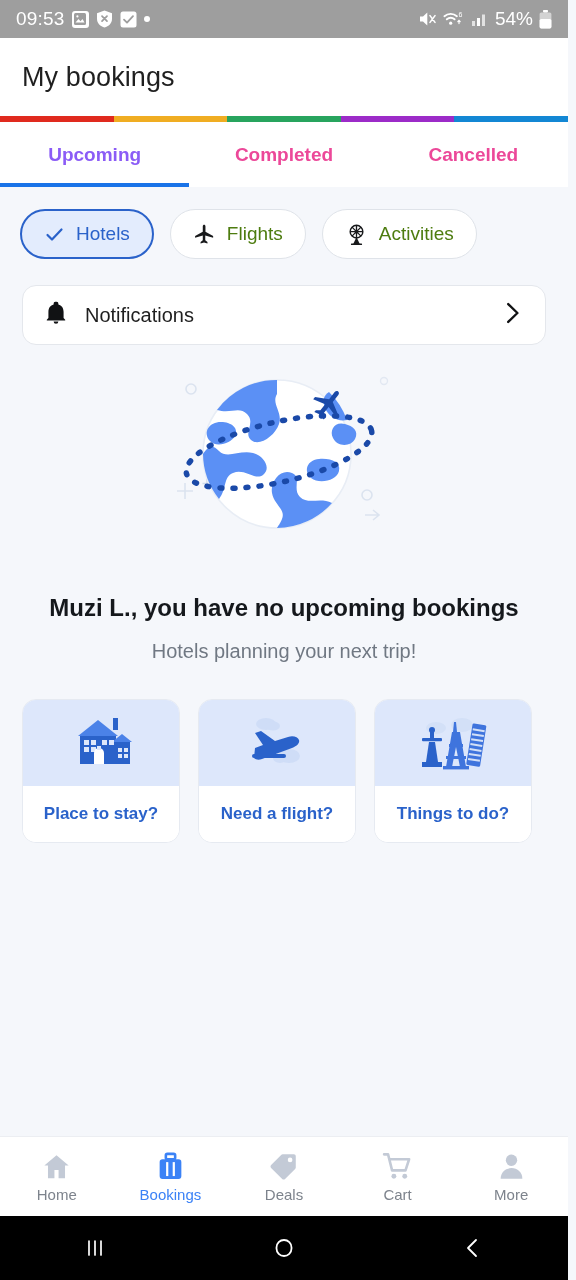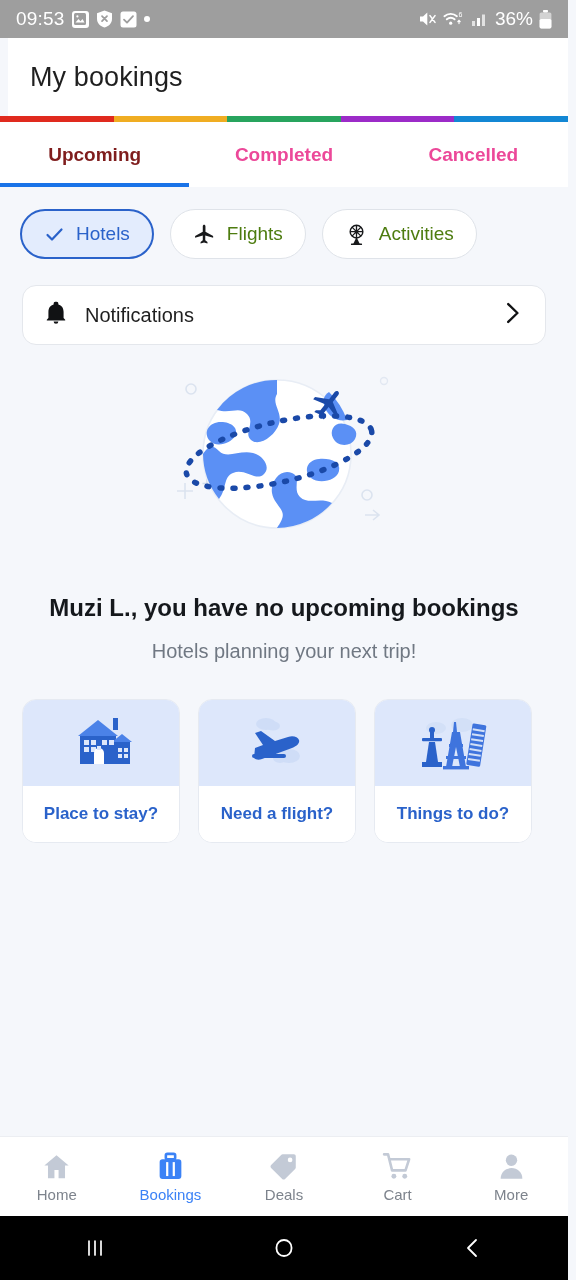--- a/index.html
+++ b/index.html
@@ -32,39 +32,39 @@
   .sq-icon {
     width: 17px; height: 17px; border-radius: 3px;
     background: #ffffff; display: inline-flex;
     align-items: center; justify-content: center;
   }
   .dot-icon { width: 6px; height: 6px; border-radius: 50%; background: #fff; }
 
   
   .header {
     flex: 0 0 78px; background: #ffffff;
-    display: flex; align-items: center; padding: 0 22px; margin-left: 8px;
+    display: flex; align-items: center; padding: 0 22px;
   }
   .header h1 {
     font-size: 27px; font-weight: 400; color: #1f1f1f; letter-spacing: 0.1px;
   }
   .stripe { flex: 0 0 6px; display: flex; width: 100%; }
   .stripe span { flex: 1 1 0; height: 6px; display: block; }
 
   
   .tabs {
     flex: 0 0 65px; background: #ffffff;
     display: flex; align-items: stretch; position: relative;
   }
   .tab {
     flex: 1 1 0; display: flex; align-items: center; justify-content: center;
     font-size: 19px; color: #ec4899; font-weight: 700; position: relative;
     cursor: pointer;
   }
-  .tab.active { color: #7f1d1d; }
+  .tab.active { color: #8b5cf6; }
   .tab.active::after {
     content: ""; position: absolute; left: 0; right: 0; bottom: 0;
     height: 4px; background: #1a73e8;
   }
 
   
   .content { flex: 1 1 auto; background: #f5f7fb; overflow: hidden; }
 
   .chips { display: flex; gap: 16px; padding: 22px 20px 0 20px; }
   .chip {
@@ -181,21 +181,21 @@
             <path d="M16 13.6 v-3 M14.8 11.6 l1.2-1.3 1.2 1.3" stroke="#fff" stroke-width="1.2" fill="none" stroke-linecap="round"></path>
           </svg>
       </span>
       <span class="sb-ic">
         <svg width="18" height="18" viewBox="0 0 18 18">
             <rect x="1" y="11" width="3" height="5" fill="#e2e2e2"></rect>
             <rect x="6" y="8" width="3" height="8" fill="#ffffff"></rect>
             <rect x="11" y="4.5" width="3" height="11.5" fill="#e2e2e2"></rect>
           </svg>
       </span>
-      <span class="sb-battery-text">36%</span>
+      <span class="sb-battery-text">54%</span>
       <span class="sb-ic">
         <svg width="13" height="19" viewBox="0 0 13 19">
             <rect x="4" y="0" width="5" height="2.4" rx="0.8" fill="#ffffff"></rect>
             <rect x="0.6" y="2.4" width="11.8" height="16" rx="1.6" fill="#ffffff" opacity="0.55"></rect>
             <rect x="0.6" y="9" width="11.8" height="9.4" rx="1.6" fill="#ffffff"></rect>
           </svg>
       </span>
     </div>
   </div>
 

